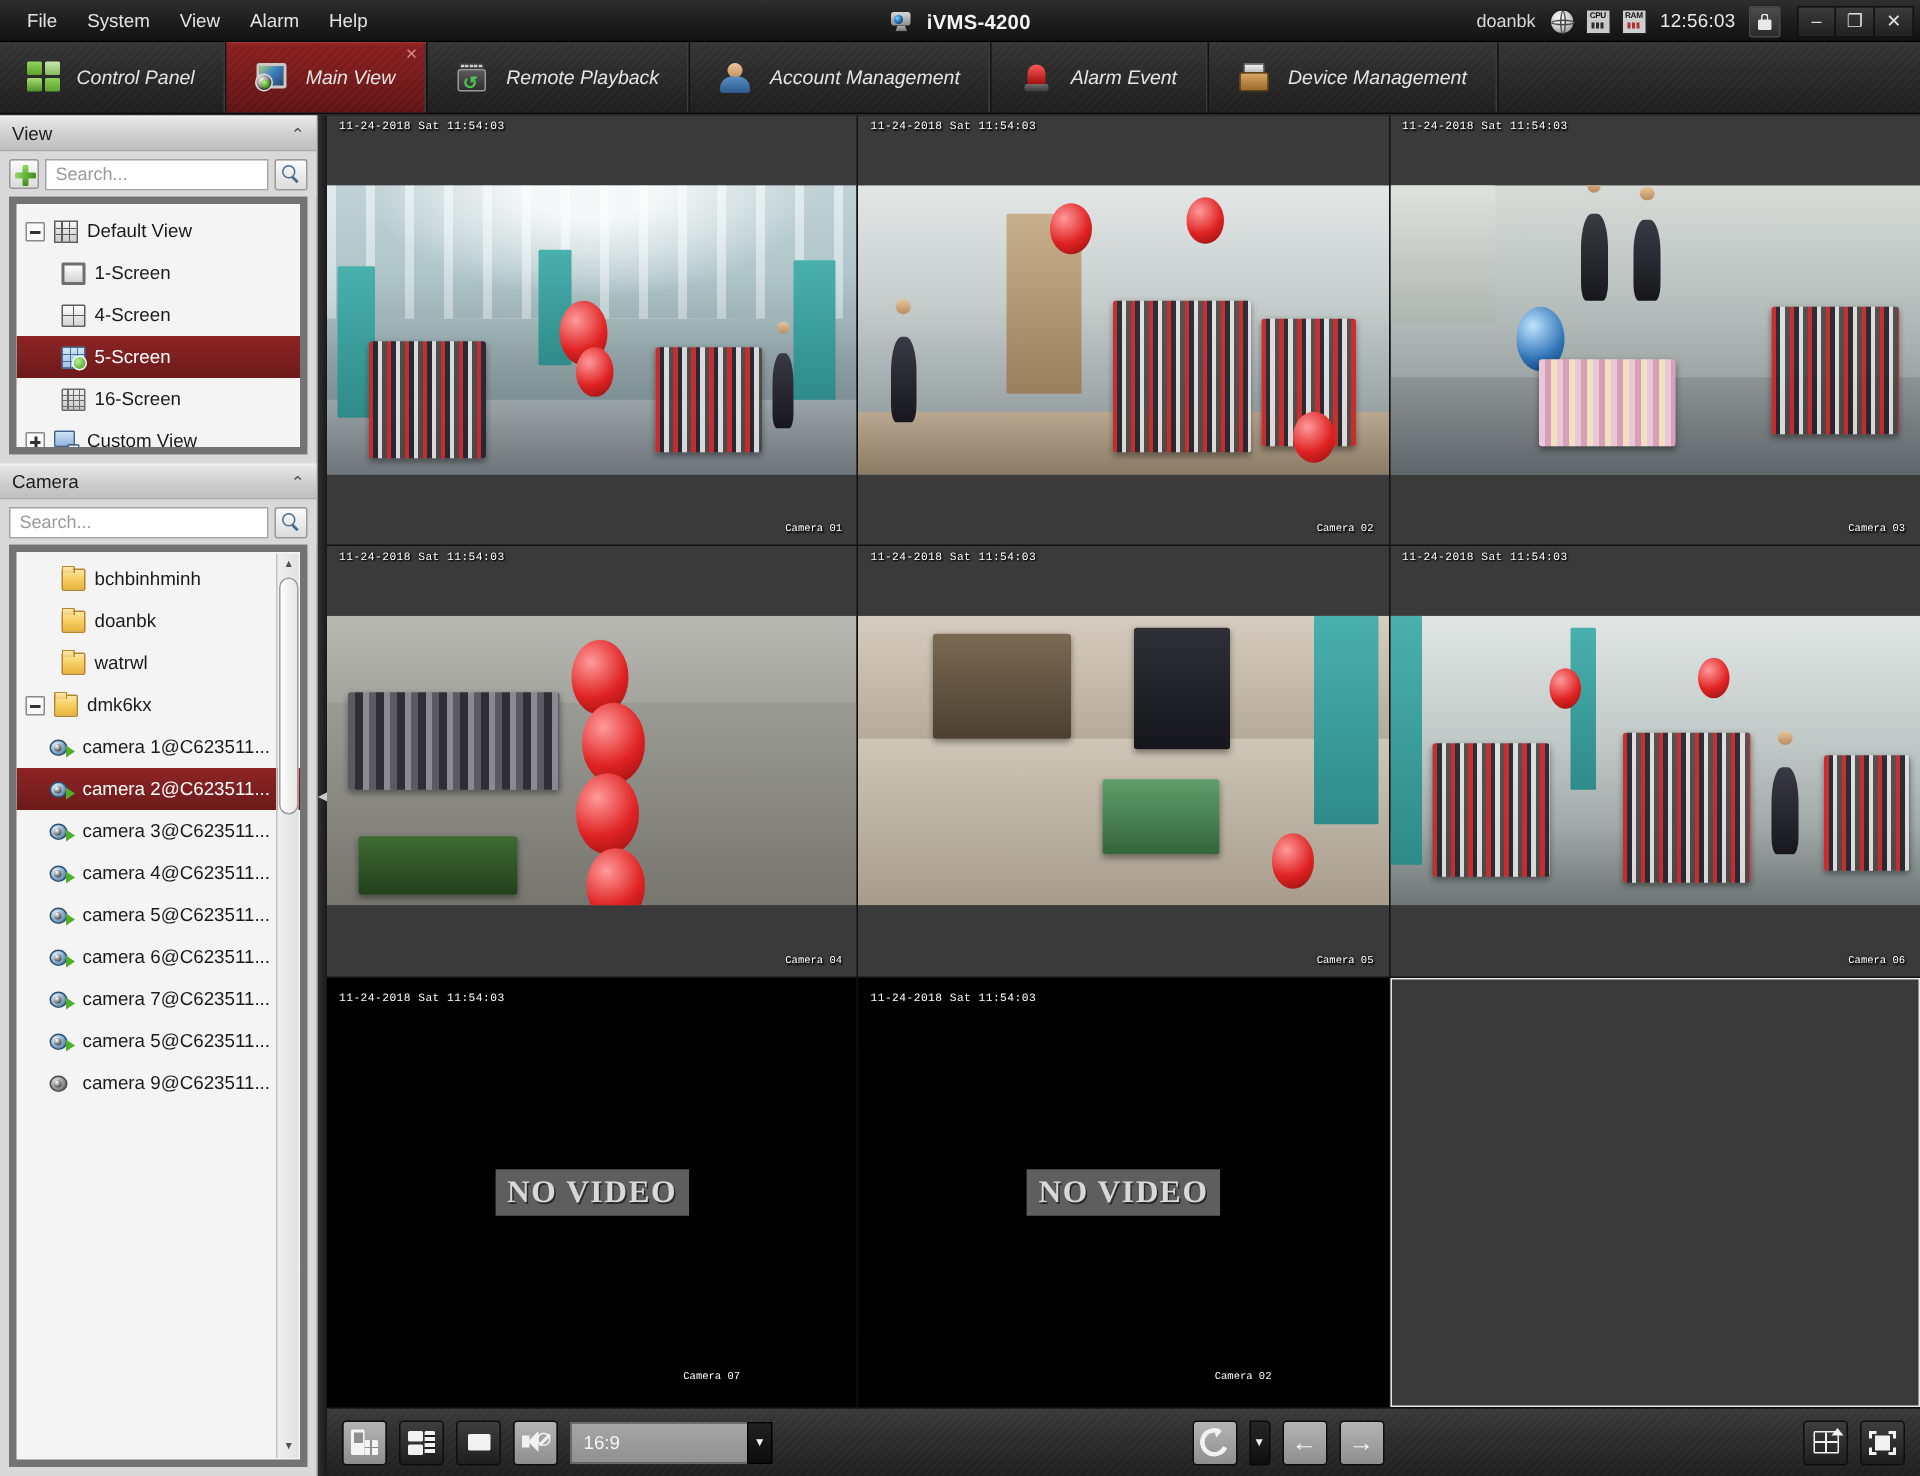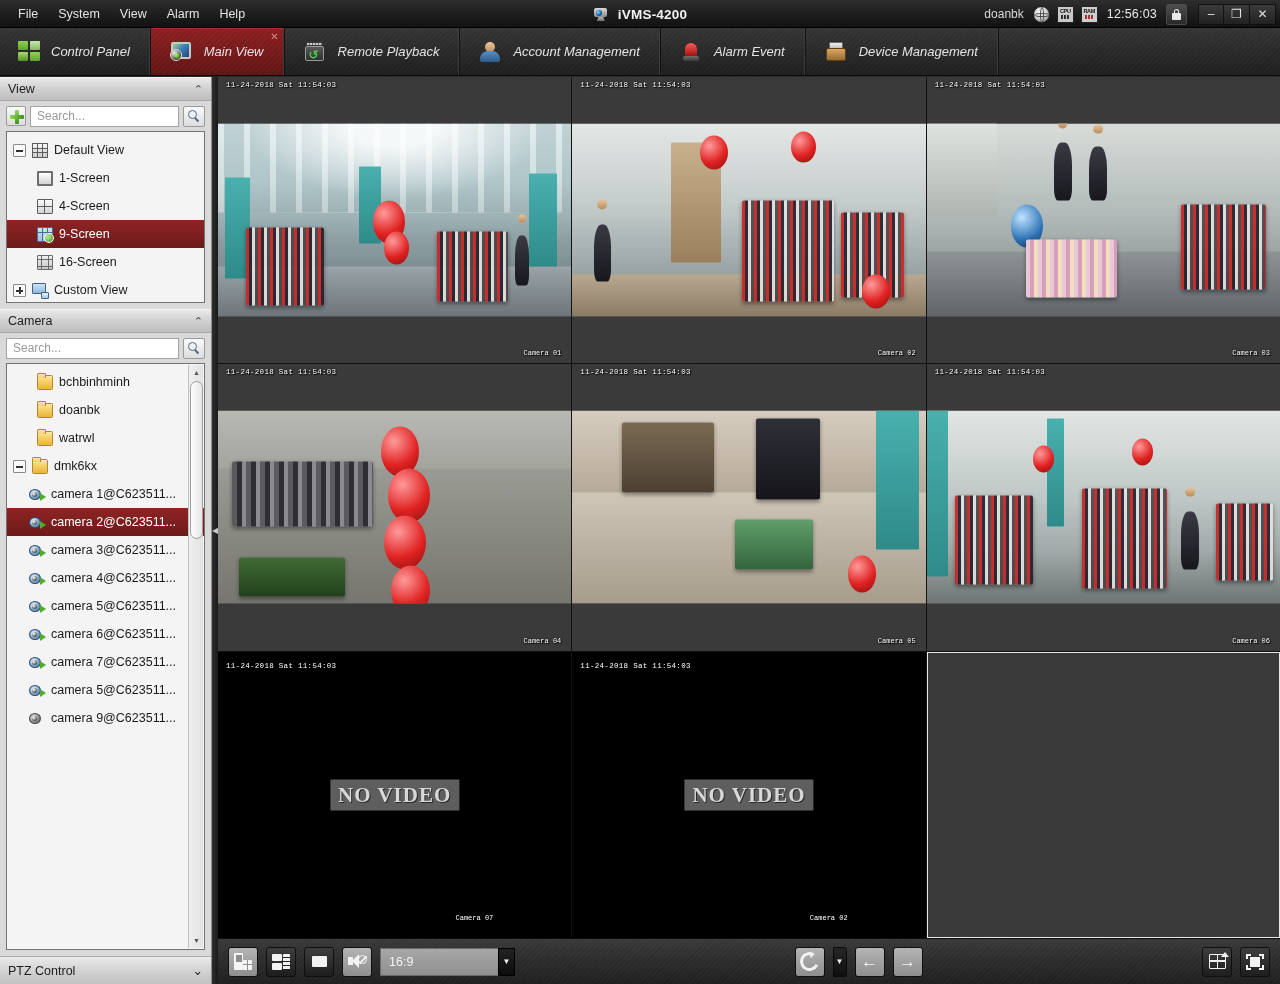--- a/index.html
+++ b/index.html
@@ -231,21 +231,21 @@
   .magnifier { position: relative; width: 12px; height: 12px; }
   .magnifier .ring {
     position: absolute; left: 0; top: 0; width: 9px; height: 9px; border-radius: 50%;
     border: 1.6px solid #4a6c8c;
   }
   .magnifier .handle {
     position: absolute; left: 7px; top: 7px; width: 5px; height: 1.8px;
     background: #4a6c8c; transform: rotate(45deg); transform-origin: left center;
   }
   .tree-wrap {
-    margin: 0 6px 6px 6px; background: #f4f4f4; border: 1px solid #737373;
+    margin: 0 6px 6px 6px; background: #f4f4f4; border: 5px solid #737373;
     flex: 1; overflow: hidden; position: relative;
   }
   .tree { padding: 4px 0; }
   .tnode {
     height: 28px; display: flex; align-items: center; gap: 6px; padding-left: 6px;
     font-size: 12.5px; color: #1a1a1a; cursor: default; white-space: nowrap;
   }
   .tnode.sel { background: linear-gradient(180deg,#8e2424,#6d1a1a); color: #fff; }
   .tnode.ind1 { padding-left: 30px; }
   .tnode.ind-cam { padding-left: 22px; }
@@ -714,21 +714,21 @@
           <span>1-Screen</span>
         </div>
 
         <div class="tnode ind1">
           <span class="ico16 ic-4screen"></span>
           <span>4-Screen</span>
         </div>
 
         <div class="tnode ind1 sel">
           <span class="ico16 ic-9screen"></span>
-          <span>9-Screen</span>
+          <span>5-Screen</span>
         </div>
 
         <div class="tnode ind1">
           <span class="ico16 ic-16screen"></span>
           <span>16-Screen</span>
         </div>
 
         <div class="tnode">
           <span class="expander plus"></span>
           <span class="ico16 ic-customview">
@@ -853,24 +853,20 @@
 
       </div>
 
       <div class="vscroll">
         <div class="arrow-up">▲</div>
         <div class="thumb"></div>
         <div class="arrow-dn">▼</div>
       </div>
     </div>
 
-    <div class="ptz-foot">
-      <span class="ph-title">PTZ Control</span>
-      <span class="chev">⌄</span>
-    </div>
   </div>
 
   <div class="splitter">
     <span class="collapse">◀</span>
   </div>
 
   <div class="videoarea">
     <div class="grid9">
 
       <div class="cell">

